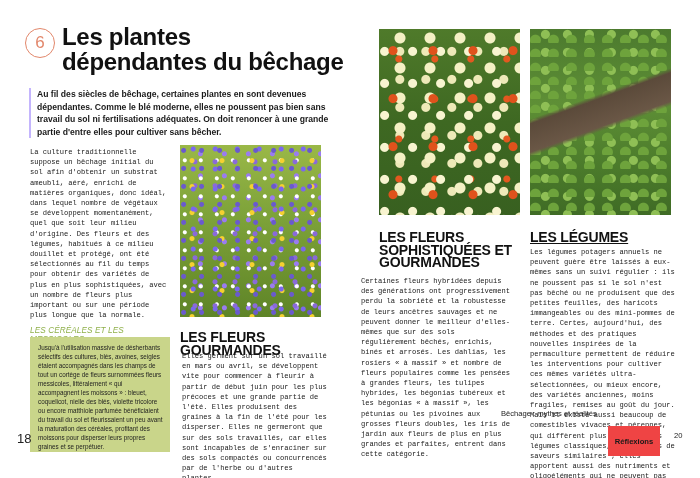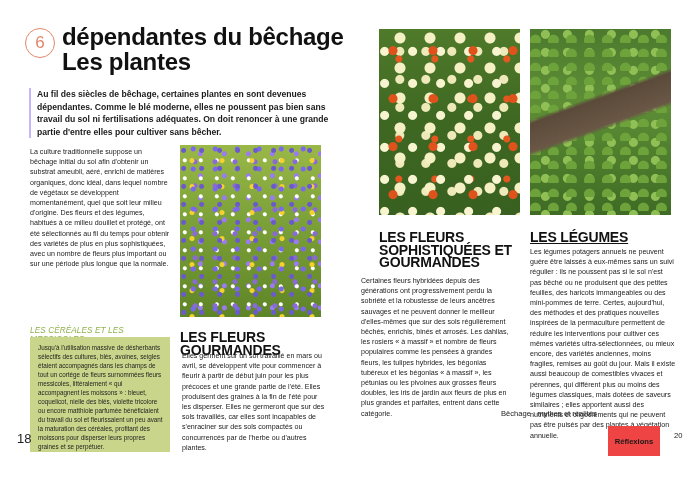--- a/index.html
+++ b/index.html
@@ -18,21 +18,21 @@
     left: 62px; top: 24px; width: 290px;
     font-size: 24px; font-weight: bold; line-height: 25px; color: #111;
     letter-spacing: -0.3px;
   }
   .intro {
     left: 29px; top: 88px; width: 300px;
     border-left: 2px solid #c4b5fd; padding-left: 6px;
     font-size: 8.6px; font-weight: bold; line-height: 12.5px; color: #1a1a1a;
   }
   .body-text {
-    font-size: 7.1px; line-height: 10.2px; color: #1a1a1a;
+    font-size: 7.1px; line-height: 10.2px; color: #1a1a1a; font-family: Liberation Mono, monospace;
   }
   .col1-text { left: 30px; top: 147px; width: 140px; }
 
   .meadow-photo {
     left: 180px; top: 145px; width: 141px; height: 172px;
     background:
       radial-gradient(circle at 20% 30%, #6a5acd 0 2px, transparent 3px),
       radial-gradient(circle at 60% 20%, #7b68ee 0 2px, transparent 3px),
       radial-gradient(circle at 40% 60%, #f5d130 0 2px, transparent 3px),
       radial-gradient(circle at 75% 70%, #8a6ad9 0 2px, transparent 3px),
@@ -93,22 +93,22 @@
     background: #ef4444; font-size: 7.6px; font-weight: bold; color: #1a1a1a;
     text-align: center; padding-top: 11px;
   }
   .page-num-right { left: 674px; top: 431px; font-size: 7.6px; color: #222; }
 </style>
 </head>
 <body>
 
 <div class="abs chapter-circle">6</div>
 <div class="abs page-title">
+  <div>Les plantes</div>
   <div>dépendantes du bêchage</div>
-  <div>Les plantes</div>
 </div>
 <div class="abs intro">Au fil des siècles de bêchage, certaines plantes en sont devenues dépendantes. Comme le blé moderne, elles ne poussent pas bien sans travail du sol ni fertilisations adéquates. On doit renoncer à une grande partie d'entre elles pour cultiver sans bêcher.</div>
 
 <div class="abs body-text col1-text">La culture traditionnelle suppose un bêchage initial du sol afin d'obtenir un substrat ameubli, aéré, enrichi de matières organiques, donc idéal, dans lequel nombre de végétaux se développent momentanément, quel que soit leur milieu d'origine. Des fleurs et des légumes, habitués à ce milieu douillet et protégé, ont été sélectionnés au fil du temps pour obtenir des variétés de plus en plus sophistiquées, avec un nombre de fleurs plus important ou sur une période plus longue que la normale.</div>
 
 <div class="abs meadow-photo"></div>
 
 <div class="abs sidebar-heading">LES CÉRÉALES ET LES MESSICOLES</div>
 <div class="abs sidebar-box">
   <div>Jusqu'à l'utilisation massive de désherbants sélectifs des cultures, blés, avoines, seigles étaient accompagnés dans les champs de tout un cortège de fleurs surnommées fleurs messicoles, littéralement « qui accompagnent les moissons » : bleuet, coquelicot, nielle des blés, violette tricolore ou encore matthiole parfumée bénéficiaient du travail du sol et fleurissaient un peu avant la maturation des céréales, profitant des moissons pour disperser leurs propres graines et se perpétuer.</div>

